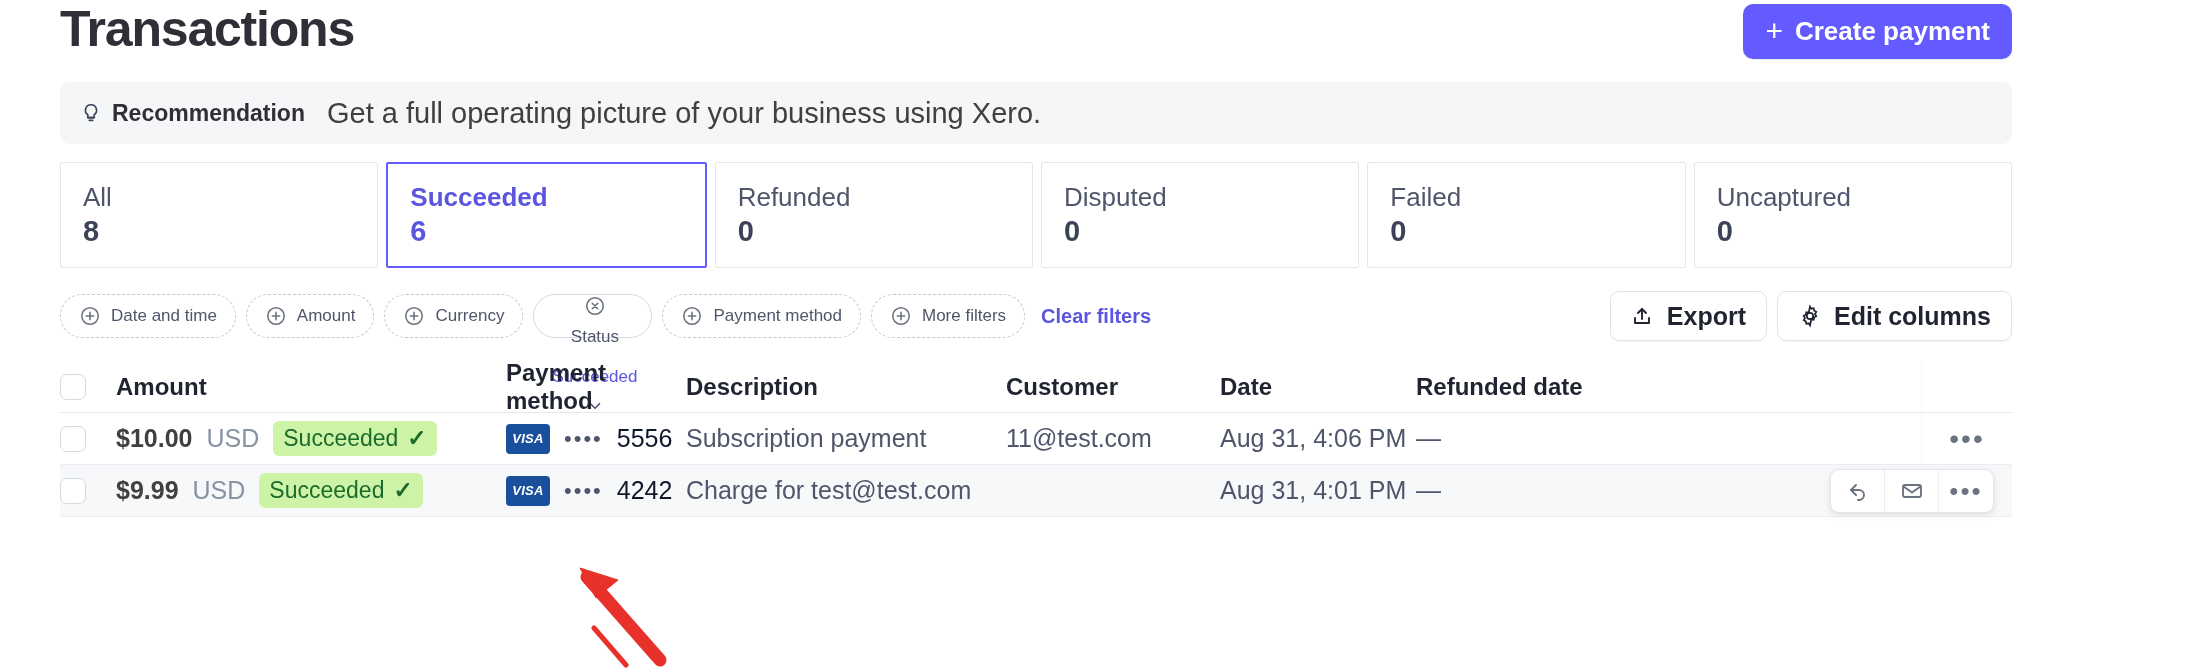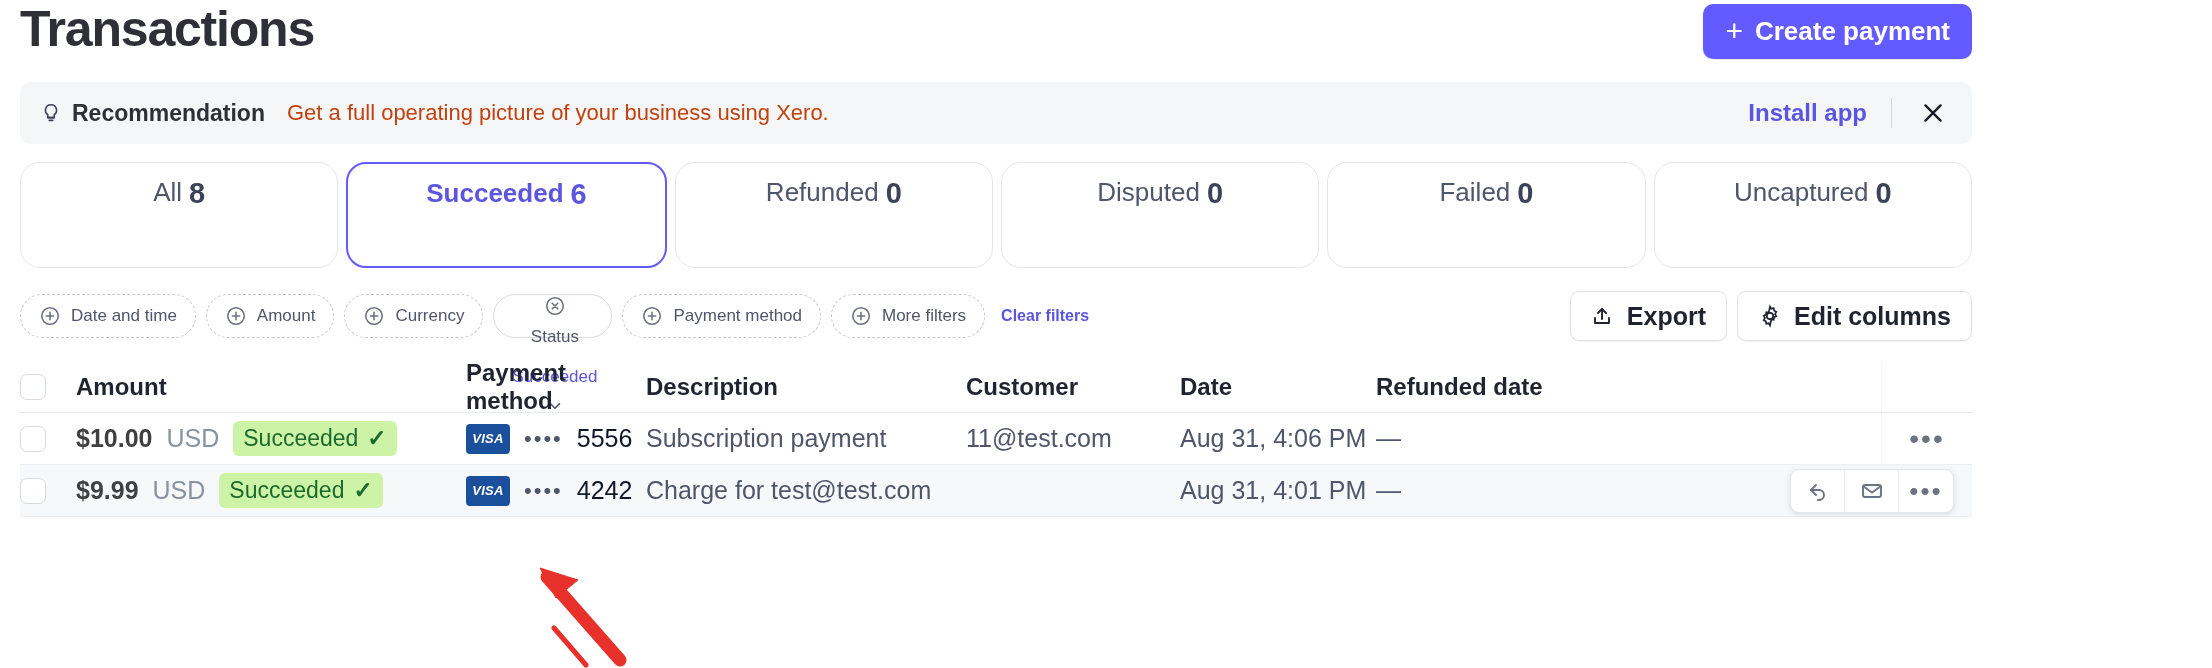--- a/index.html
+++ b/index.html
@@ -3,21 +3,21 @@
 <meta charset="utf-8">
 <style>
   * { box-sizing: border-box; margin: 0; padding: 0; }
   html, body {
     width: 2212px; height: 668px;
     background: #ffffff;
     font-family: "Liberation Sans", sans-serif;
     color: #30313d;
     overflow: hidden;
   }
-  .page { position: relative; width: 1992px; height: 668px; padding: 0 20px; }
+  .page { position: relative; width: 1992px; height: 668px; padding: 0 20px; margin-left: 40px; }
 
   
   .header { display: flex; align-items: flex-start; justify-content: space-between; padding-top: 2px; }
   .page-title { font-size: 50px; font-weight: 700; letter-spacing: -1.2px; color: #2f3037; line-height: 1.1; }
   .create-btn {
     display: flex; align-items: center; gap: 12px;
     background: #635bff; color: #ffffff;
     border: none; border-radius: 10px;
     padding: 12px 22px;
     font-size: 26px; font-weight: 700;
@@ -33,35 +33,35 @@
     margin-top: 23px;
     background: #f5f6f8;
     border-radius: 10px;
     height: 62px;
     display: flex; align-items: center;
     padding: 0 22px 0 20px;
   }
   .rec-left { display: flex; align-items: center; gap: 10px; }
   .bulb-icon { width: 22px; height: 22px; display: flex; align-items: center; justify-content: center; color: #3c4257; }
   .rec-label { font-size: 23px; font-weight: 700; color: #2f3037; }
-  .rec-text { font-size: 22px; color: #c2410c; margin-left: 22px; text-align: center; }
+  .rec-text { font-size: 29px; color: #404040; margin-left: 22px; text-align: center; }
   .rec-right { margin-left: auto; display: flex; align-items: center; gap: 24px; }
   .install-link { font-size: 24px; font-weight: 700; color: #5b55e0; cursor: pointer; }
   .v-divider { width: 1px; height: 30px; background: #d5d8de; }
   .close-x { width: 34px; height: 34px; display: flex; align-items: center; justify-content: center; cursor: pointer; color: #1a1b25; }
 
   
   .tabs { display: flex; gap: 8px; margin-top: 18px; }
   .tab-card {
     flex: 1;
     border: 1px solid #e3e6ea;
-    border-radius: 20px;
+    border-radius: 2px;
     height: 106px;
     padding: 16px 22px;
-    display: flex; flex-direction: row; justify-content: center; gap: 7px;
+    display: flex; flex-direction: column; justify-content: center; gap: 7px;
     cursor: pointer; background: #fff;
   }
   .tab-card .tab-label { font-size: 26px; color: #4f566b; line-height: 1; }
   .tab-card .tab-count { font-size: 29px; font-weight: 700; color: #3c4257; line-height: 1; }
   .tab-card.active { border: 2px solid #635bff; }
   .tab-card.active .tab-label, .tab-card.active .tab-count { color: #5b55e0; font-weight: 700; }
   .tab-card.active .tab-label { font-weight: 700; }
 
   
   .filter-row { display: flex; align-items: center; gap: 10px; margin-top: 23px; }
@@ -72,21 +72,21 @@
     font-size: 17px; color: #4f566b;
     cursor: pointer; background: #fff;
     white-space: nowrap;
   }
   .chip.dashed { border: 1.5px dashed #c2c7d0; }
   .chip.solid { border: 1.5px solid #d7dae0; padding-right: 14px; flex-direction: column; }
   .chip-icon { width: 22px; height: 22px; flex: none; color: #6b7280; }
   .chip-sep { width: 1px; height: 24px; background: #d7dae0; margin: 0 2px; }
   .chip-value { color: #5b55e0; font-weight: 400; }
   .chev { width: 18px; height: 18px; color: #4f566b; }
-  .clear-filters { font-size: 16px; font-weight: 700; color: #5b55e0; cursor: pointer; margin-left: 6px; white-space: nowrap; }
+  .clear-filters { font-size: 20px; font-weight: 700; color: #5b55e0; cursor: pointer; margin-left: 6px; white-space: nowrap; }
   .spacer { flex: 1; }
   .tool-btn {
     display: flex; align-items: center; gap: 12px;
     height: 50px; padding: 0 20px;
     border: 1px solid #dfe3e8; border-radius: 9px;
     background: #fff; cursor: pointer;
     font-size: 25px; font-weight: 700; color: #1f2430;
     font-family: "Liberation Sans", sans-serif;
     box-shadow: 0 1px 1px rgba(0,0,0,.04);
     white-space: nowrap;
@@ -163,29 +163,20 @@
     <div class="rec-left">
       <span class="bulb-icon">
         <svg viewBox="0 0 24 24" width="22" height="22" fill="none" stroke="currentColor" stroke-width="1.8" stroke-linecap="round">
           <path d="M9 17h6M10 20h4"></path>
           <path d="M12 3a6 6 0 0 0-3.5 10.9V17h7v-3.1A6 6 0 0 0 12 3z"></path>
         </svg>
       </span>
       <span class="rec-label">Recommendation</span>
     </div>
     <span class="rec-text">Get a full operating picture of your business using Xero.</span>
-    <div class="rec-right">
-      <span class="install-link">Install app</span>
-      <span class="v-divider"></span>
-      <span class="close-x">
-        <svg viewBox="0 0 24 24" width="26" height="26" fill="none" stroke="currentColor" stroke-width="2.2" stroke-linecap="round">
-          <path d="M5 5l14 14M19 5L5 19"></path>
-        </svg>
-      </span>
-    </div>
   </div>
 
   <div class="tabs">
     <div class="tab-card">
       <span class="tab-label">All</span>
       <span class="tab-count">8</span>
     </div>
     <div class="tab-card active">
       <span class="tab-label">Succeeded</span>
       <span class="tab-count">6</span>

